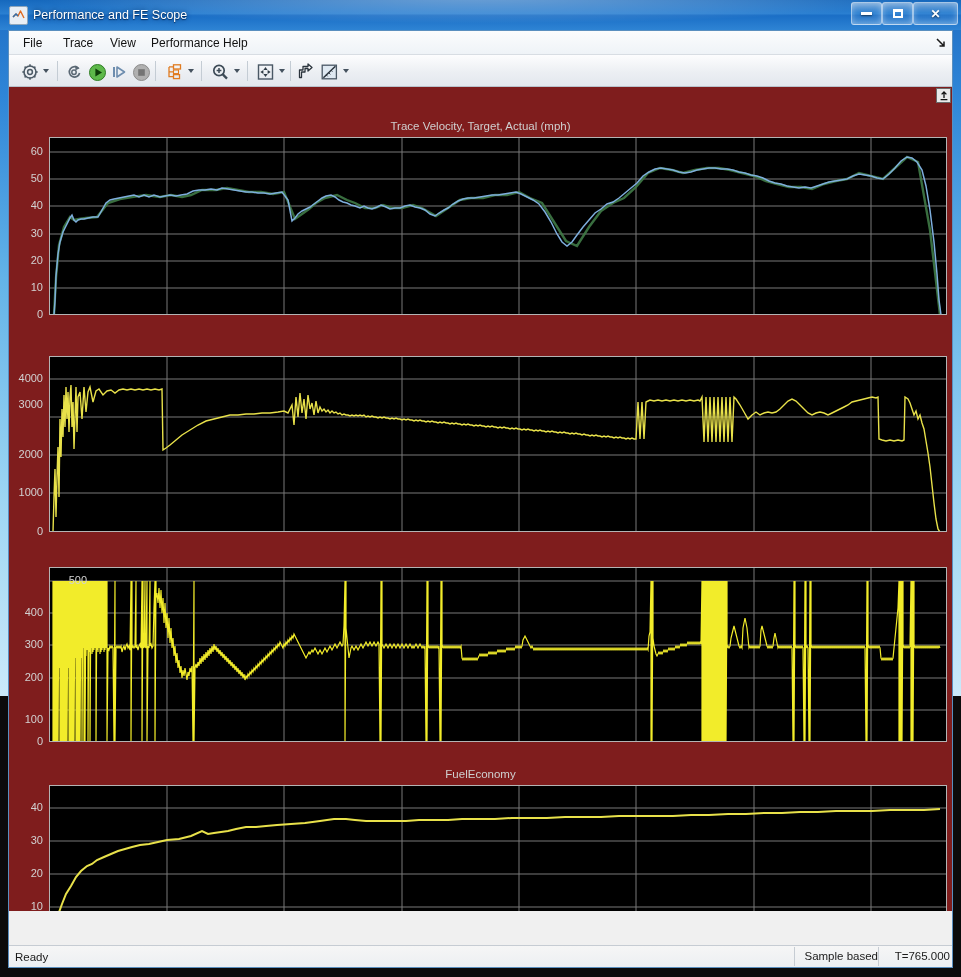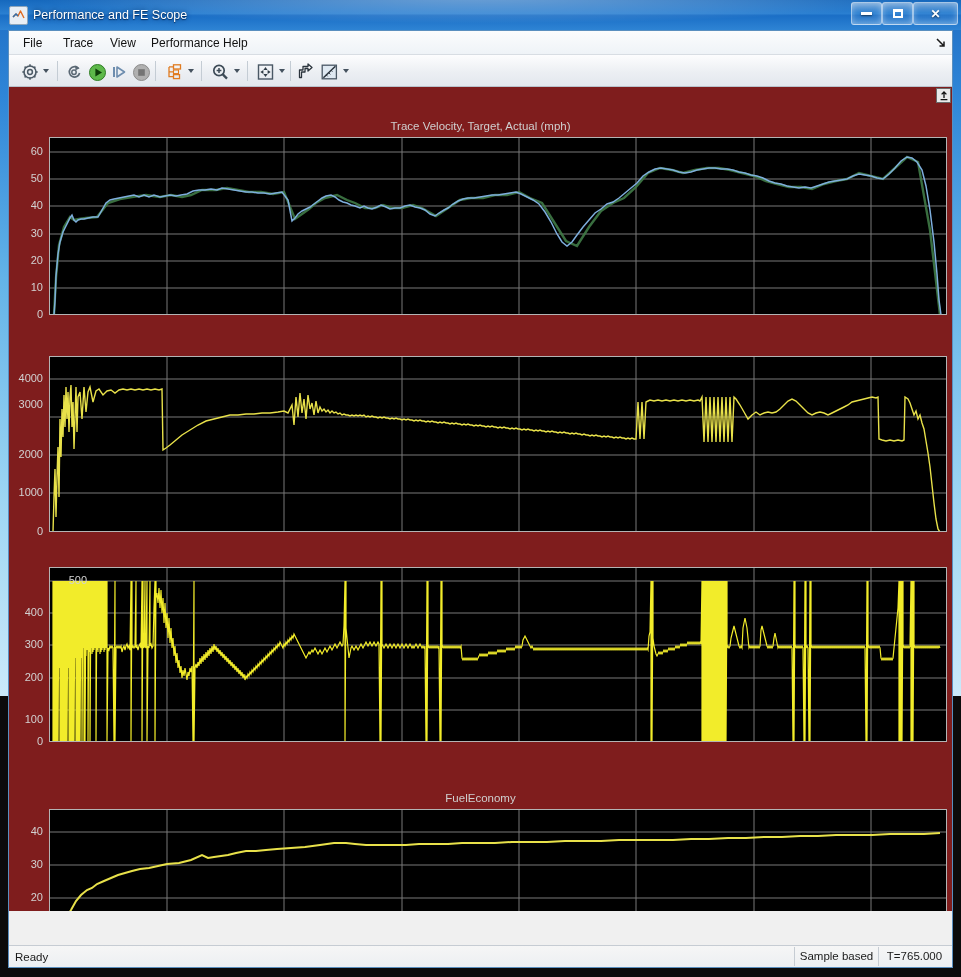--- a/index.html
+++ b/index.html
@@ -139,21 +139,21 @@
     background:linear-gradient(180deg,#f6f6f6,#eceff2);
     border-top:1px solid #c6ccd3;
     box-sizing:border-box;
   }
   #status-ready{
     position:absolute;left:6px;top:3px;height:16px;line-height:16px;
     font-size:11.5px;color:#1a1a1a;
   }
   .status-cell{
     position:absolute;top:1px;height:19px;line-height:19px;
-    font-size:11.5px;color:#1a1a1a;text-align:center;
+    font-size:11.5px;color:#1a1a1a;text-align:right;
     border-left:1px solid #c6ccd3;
     box-sizing:border-box;
   }
   #status-mode{right:74px;width:84px;}
   #status-time{right:2px;width:72px;}
 </style>
 </head>
 <body>
 
 <div id="window">
@@ -410,21 +410,21 @@
         </div>
 
         <div class="ytick" style="left:16px;top:25px;margin-left:28px;">500</div>
         <div class="ytick" style="left:0;top:57px;">400</div>
         <div class="ytick" style="left:0;top:89px;">300</div>
         <div class="ytick" style="left:0;top:122px;">200</div>
         <div class="ytick" style="left:0;top:164px;">100</div>
         <div class="ytick" style="left:0;top:186px;">0</div>
       </div>
 
-      <div class="axes" style="left:0;top:680px;width:943px;height:144px;margin-top:24px;">
+      <div class="axes" style="left:0;top:680px;width:943px;height:144px;">
         <div class="axes-title">FuelEconomy</div>
 
         <div class="plotbox" style="top:18px;width:898px;height:156px;">
           <svg width="898" height="156" viewBox="0 0 898 156" preserveAspectRatio="none">
             <g stroke="#8e8e8e" stroke-width="1" opacity="0.85">
               <line x1="117" y1="0" x2="117" y2="156"></line>
               <line x1="234" y1="0" x2="234" y2="156"></line>
               <line x1="352" y1="0" x2="352" y2="156"></line>
               <line x1="469" y1="0" x2="469" y2="156"></line>
               <line x1="586" y1="0" x2="586" y2="156"></line>

